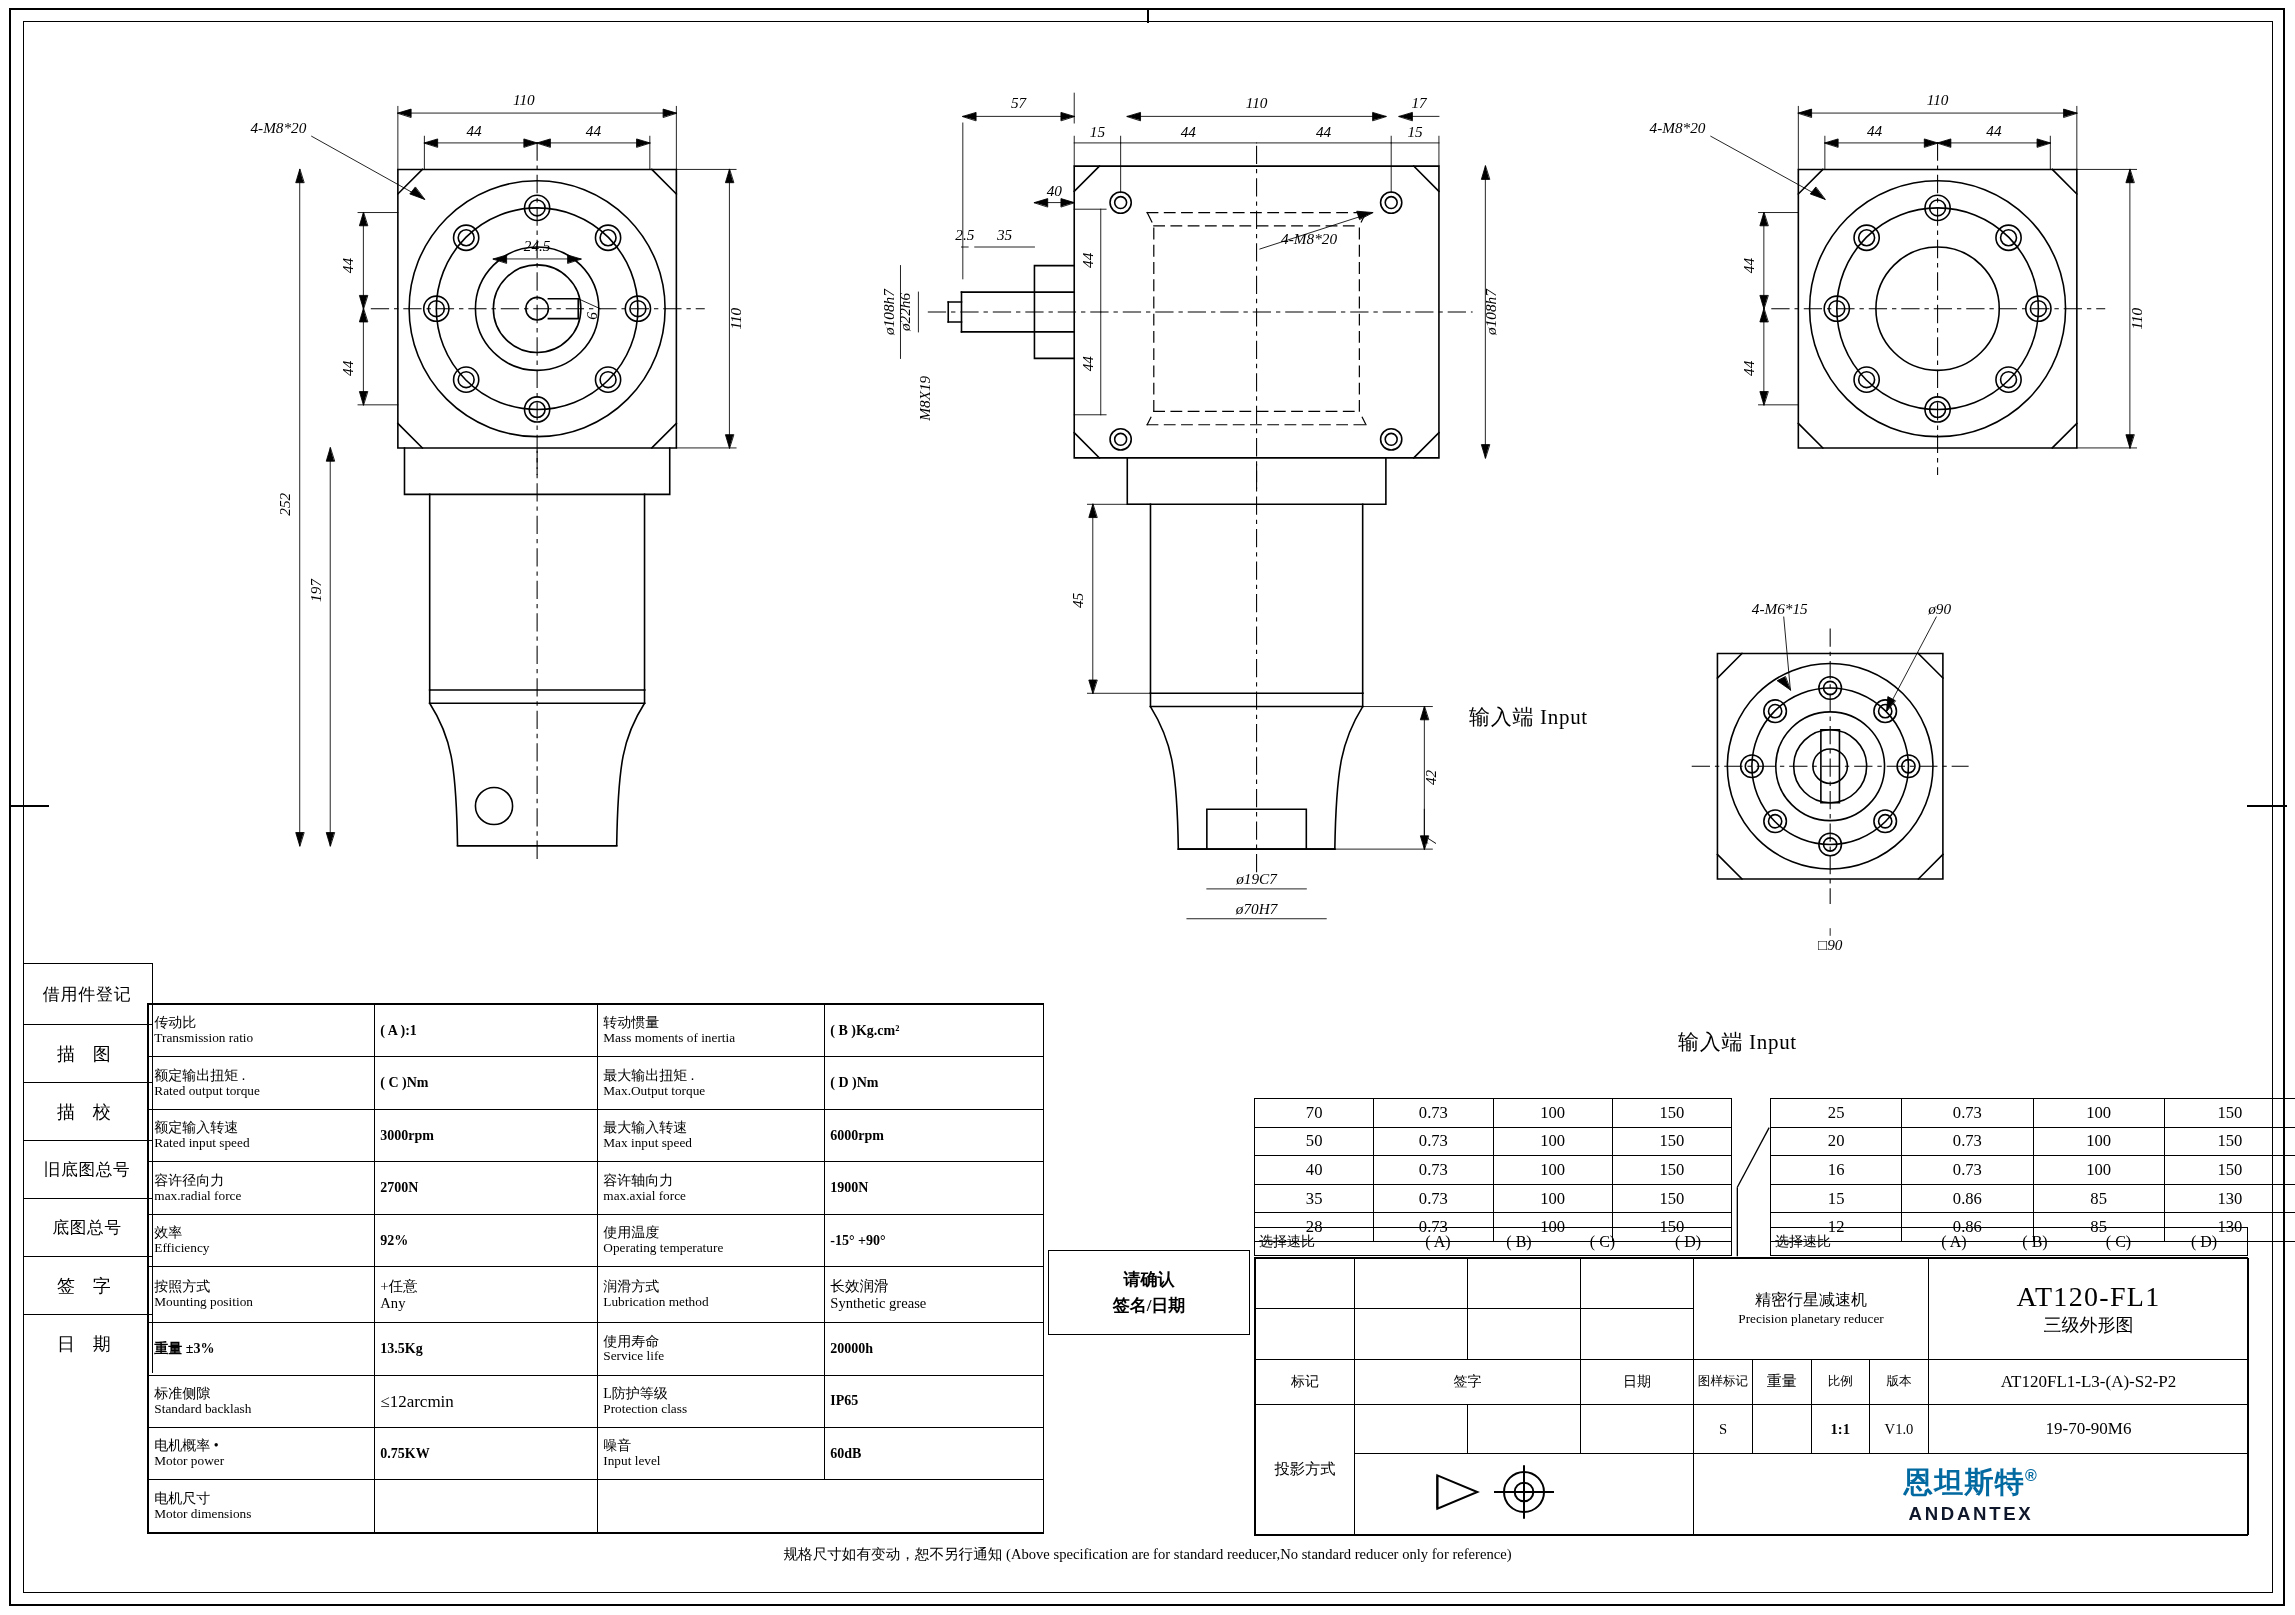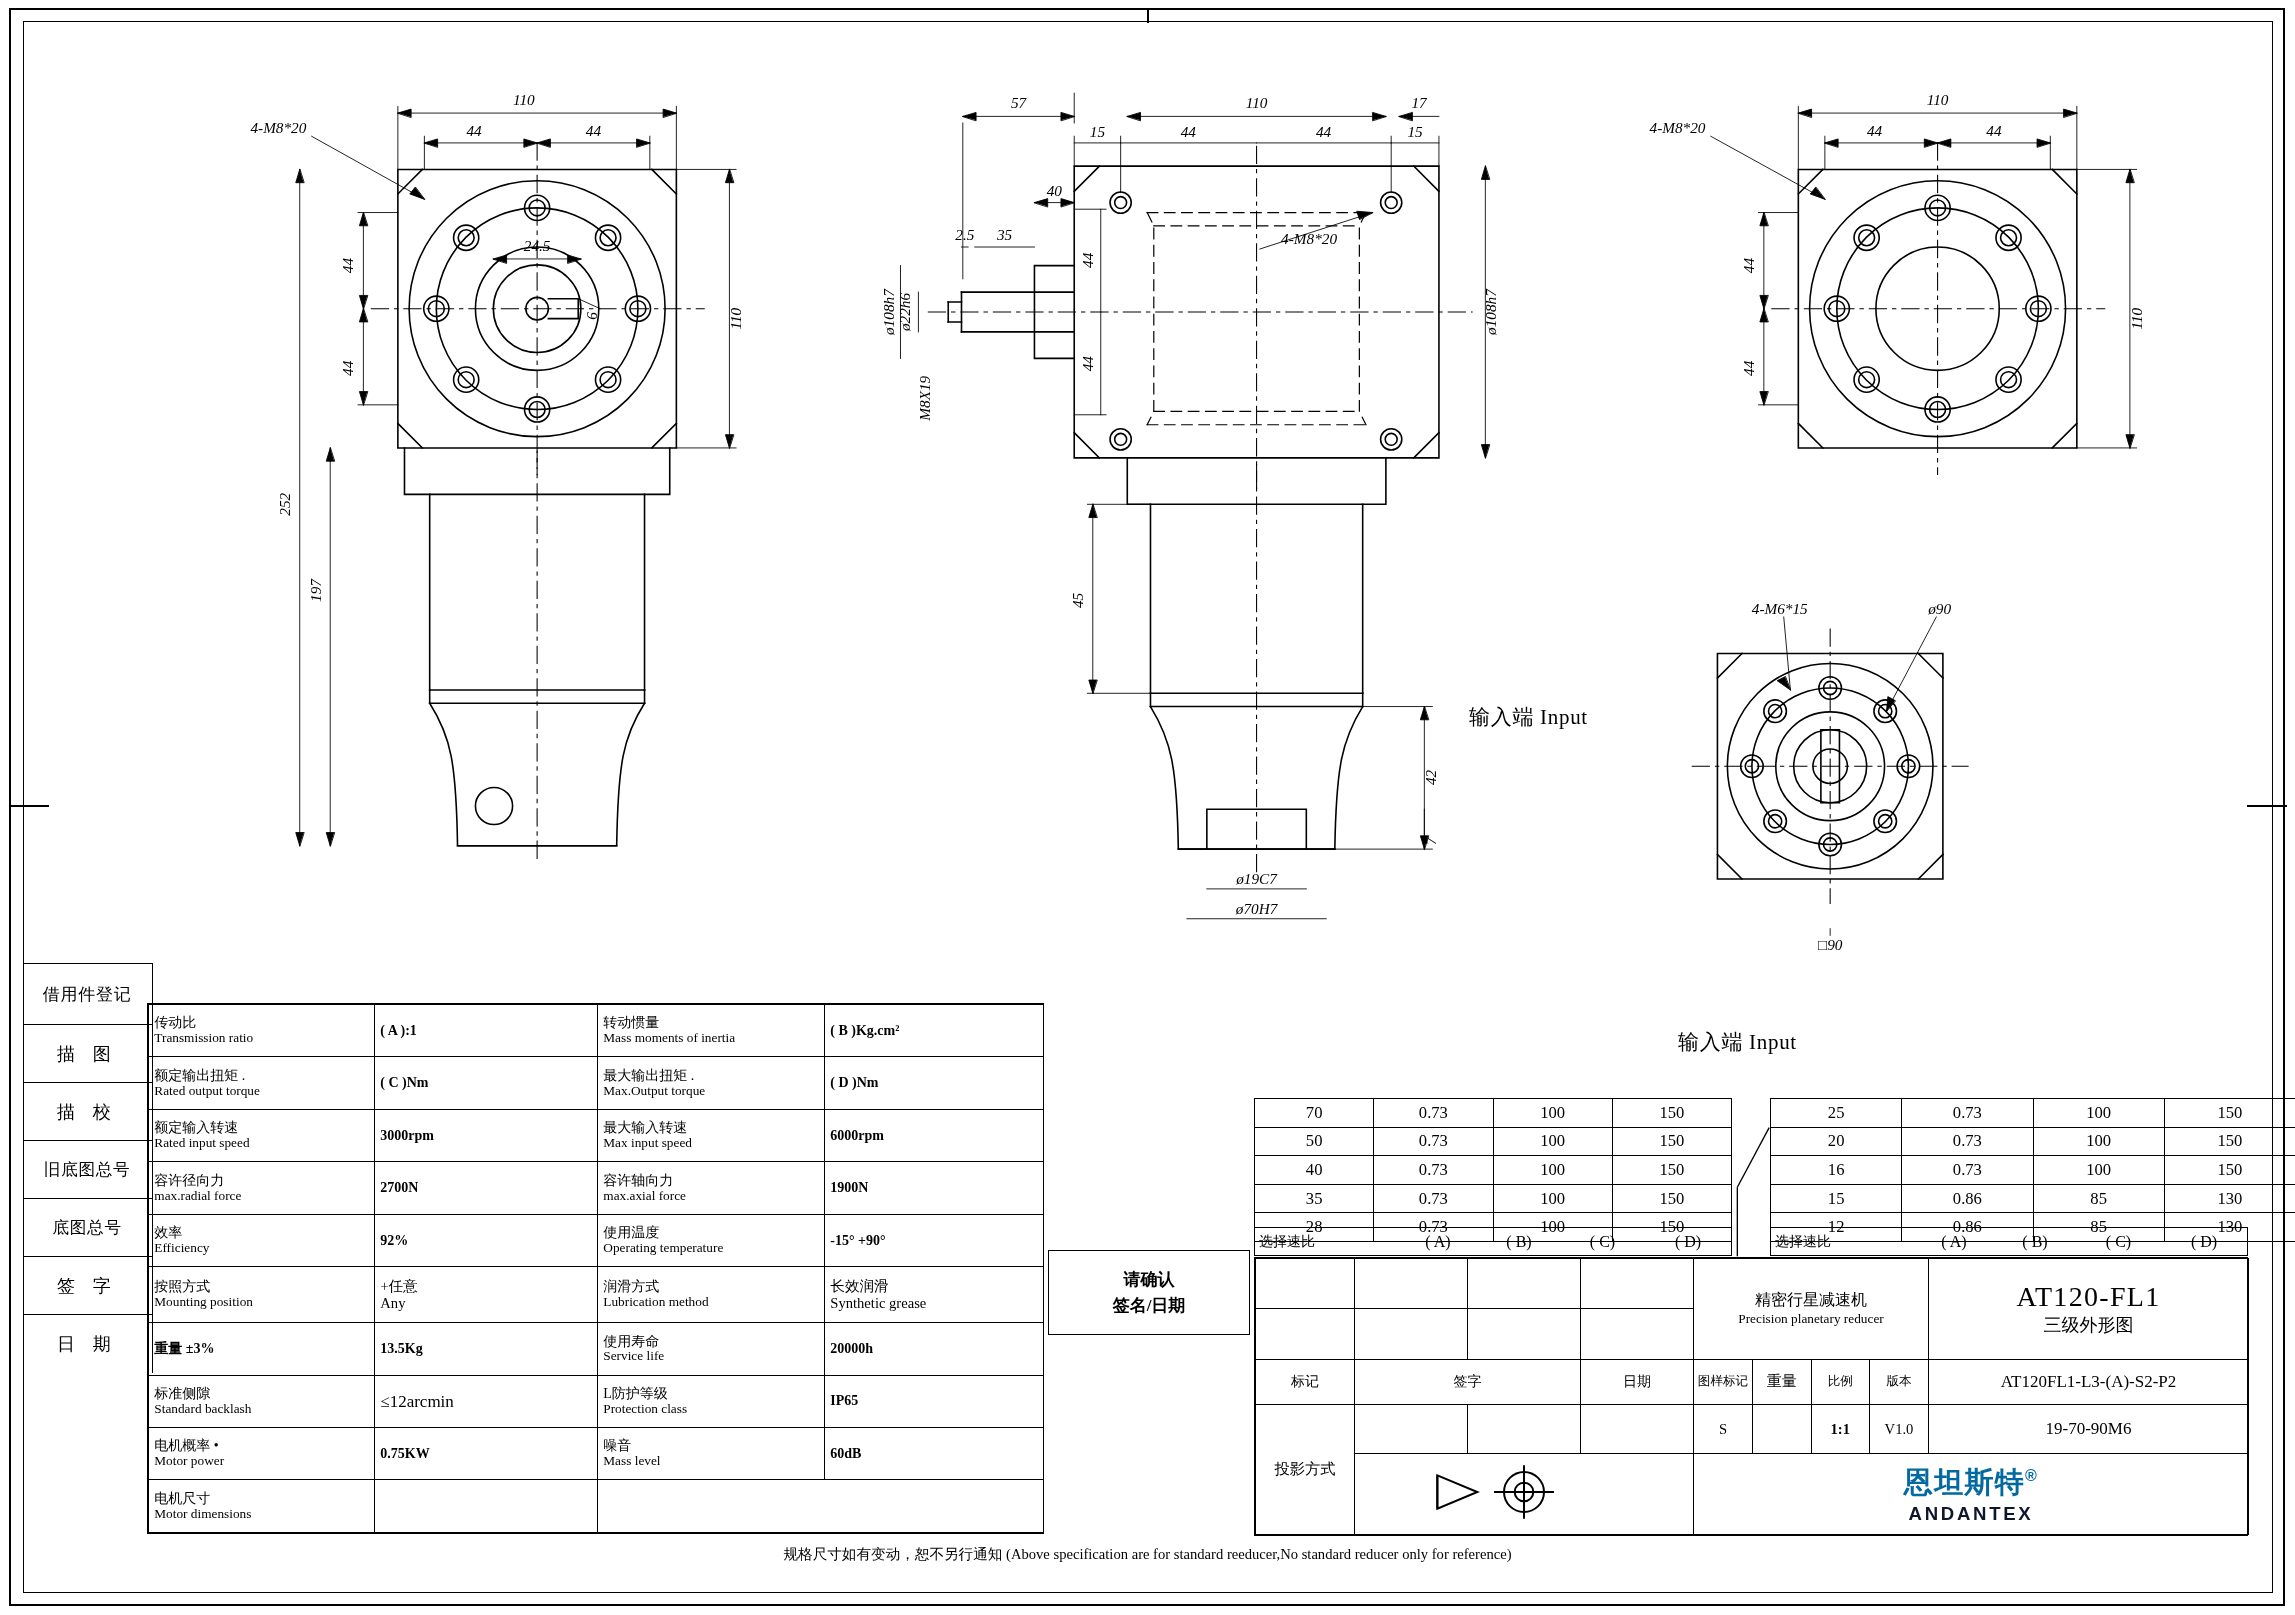--- a/index.html
+++ b/index.html
@@ -501,21 +501,21 @@
           <td class="val">IP65</td>
         </tr>
         <tr>
           <td>
               <div class="cn">电机概率 •</div>
               <div class="en">Motor power</div>
             </td>
           <td class="val">0.75KW</td>
           <td>
               <div class="cn">噪音</div>
-              <div class="en">Mass level</div>
+              <div class="en">Input level</div>
             </td>
           <td class="val">60dB</td>
         </tr>
         <tr>
           <td>
               <div class="cn">电机尺寸</div>
               <div class="en">Motor dimensions</div>
             </td>
           <td class="val"></td>
           <td colspan="2"></td>

